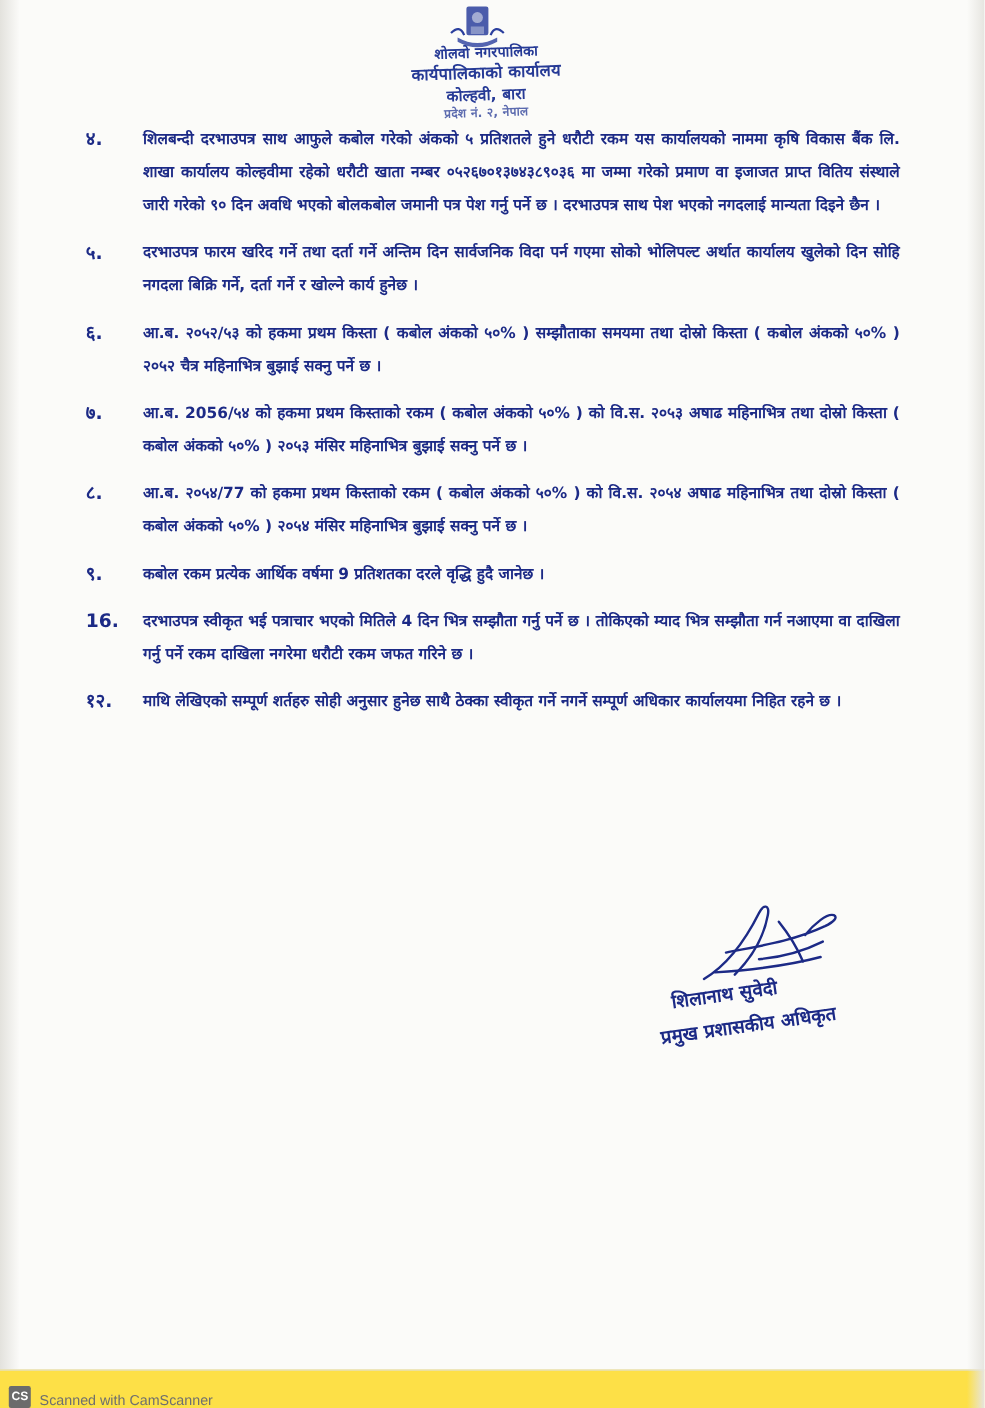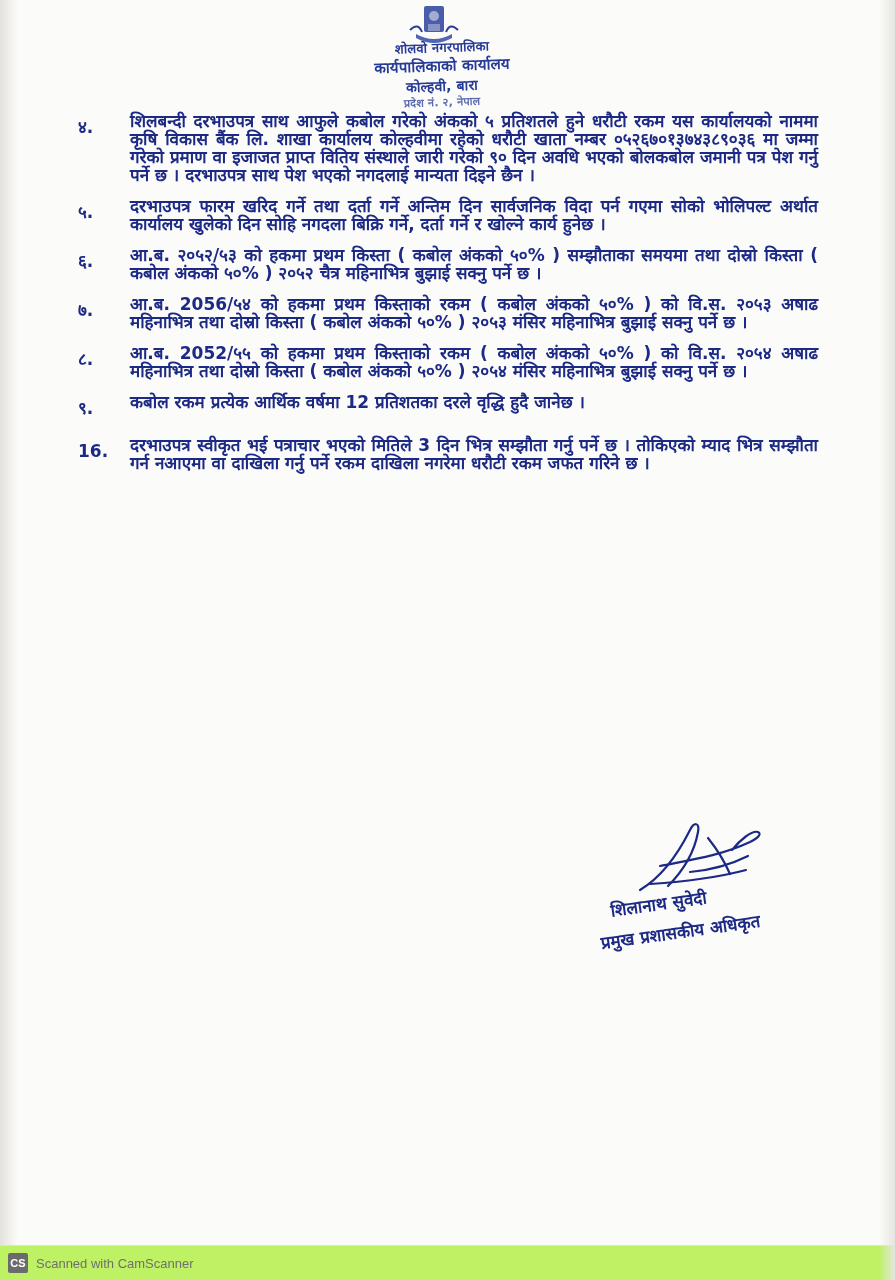--- a/index.html
+++ b/index.html
@@ -83,22 +83,22 @@
   }
   .clause .num {
     flex: 0 0 52px;
     font-size: 17px;
     line-height: 30px;
     font-weight: 600;
     color: #1c2a86;
   }
   .clause .body {
     flex: 1 1 auto;
-    font-size: 17px;
-    line-height: 18px;
+    font-size: 14px;
+    line-height: 30px;
     text-align: justify;
     text-justify: inter-word;
     font-weight: 600;
     color: #1c2a86;
   }
 
   
   .sign-block {
     position: absolute;
     left: 600px;
@@ -124,23 +124,23 @@
   .sign-name  { left: 10px; top: 72px;  font-size: 17px; transform: rotate(-8deg); }
   .sign-title { left: 0px;  top: 100px; font-size: 17px; transform: rotate(-8deg); }
 
   
   .footer {
     position: absolute;
     left: 0;
     bottom: 0;
     width: 100%;
     height: 34px;
-    background: #bef264;
+    background: #fde047;
     display: flex;
-    align-items: center;
+    align-items: flex-end;
     border-top: 1px solid #e0dfda;
   }
   .cs-logo {
     width: 20px;
     height: 20px;
     margin-left: 8px;
     background: #6b6b6b;
     color: #fff;
     font-size: 11px;
     font-weight: bold;
@@ -195,34 +195,38 @@
       <div class="body">आ.ब. २०५२/५३ को हकमा प्रथम किस्ता ( कबोल अंकको ५०% ) सम्झौताका समयमा तथा दोस्रो किस्ता ( कबोल अंकको ५०% ) २०५२ चैत्र महिनाभित्र बुझाई सक्नु पर्ने छ ।</div>
     </div>
 
     <div class="clause">
       <div class="num">७.</div>
       <div class="body">आ.ब. 2056/५४ को हकमा प्रथम किस्ताको रकम ( कबोल अंकको ५०% ) को वि.स. २०५३ अषाढ महिनाभित्र तथा दोस्रो किस्ता ( कबोल अंकको ५०% ) २०५३ मंसिर महिनाभित्र बुझाई सक्नु पर्ने छ ।</div>
     </div>
 
     <div class="clause">
       <div class="num">८.</div>
-      <div class="body">आ.ब. 2052/५५ को हकमा प्रथम किस्ताको रकम ( कबोल अंकको ५०% ) को वि.स. २०५४ अषाढ महिनाभित्र तथा दोस्रो किस्ता ( कबोल अंकको ५०% ) २०५४ मंसिर महिनाभित्र बुझाई सक्नु पर्ने छ ।</div>
+      <div class="body">आ.ब. २०५४/77 को हकमा प्रथम किस्ताको रकम ( कबोल अंकको ५०% ) को वि.स. २०५४ अषाढ महिनाभित्र तथा दोस्रो किस्ता ( कबोल अंकको ५०% ) २०५४ मंसिर महिनाभित्र बुझाई सक्नु पर्ने छ ।</div>
     </div>
 
     <div class="clause">
       <div class="num">९.</div>
-      <div class="body">कबोल रकम प्रत्येक आर्थिक वर्षमा 12 प्रतिशतका दरले वृद्धि हुदै जानेछ ।</div>
+      <div class="body">कबोल रकम प्रत्येक आर्थिक वर्षमा 9 प्रतिशतका दरले वृद्धि हुदै जानेछ ।</div>
     </div>
 
     <div class="clause">
       <div class="num">16.</div>
-      <div class="body">दरभाउपत्र स्वीकृत भई पत्राचार भएको मितिले 3 दिन भित्र सम्झौता गर्नु पर्ने छ । तोकिएको म्याद भित्र सम्झौता गर्न नआएमा वा दाखिला गर्नु पर्ने रकम दाखिला नगरेमा धरौटी रकम जफत गरिने छ ।</div>
-    </div>
-
-
+      <div class="body">दरभाउपत्र स्वीकृत भई पत्राचार भएको मितिले 4 दिन भित्र सम्झौता गर्नु पर्ने छ । तोकिएको म्याद भित्र सम्झौता गर्न नआएमा वा दाखिला गर्नु पर्ने रकम दाखिला नगरेमा धरौटी रकम जफत गरिने छ ।</div>
+    </div>
+
+
+    <div class="clause">
+      <div class="num">१२.</div>
+      <div class="body">माथि लेखिएको सम्पूर्ण शर्तहरु सोही अनुसार हुनेछ साथै ठेक्का स्वीकृत गर्ने नगर्ने सम्पूर्ण अधिकार कार्यालयमा निहित रहने छ ।</div>
+    </div>
 
   </div>
 
   <div class="sign-block">
     <svg class="sign-scribble" viewBox="0 0 180 80">
       <g fill="none" stroke="#1c2a86" stroke-width="2.2" stroke-linecap="round">
         <path d="M20 70 C45 55 60 30 70 10 C74 2 80 2 78 12 C74 34 62 52 48 66"></path>
         <path d="M40 46 C70 40 100 36 130 22 C138 18 142 14 138 12 C132 10 120 20 112 30"></path>
         <path d="M70 52 C92 50 112 44 128 36"></path>
         <path d="M88 18 C96 28 104 40 110 54"></path>

